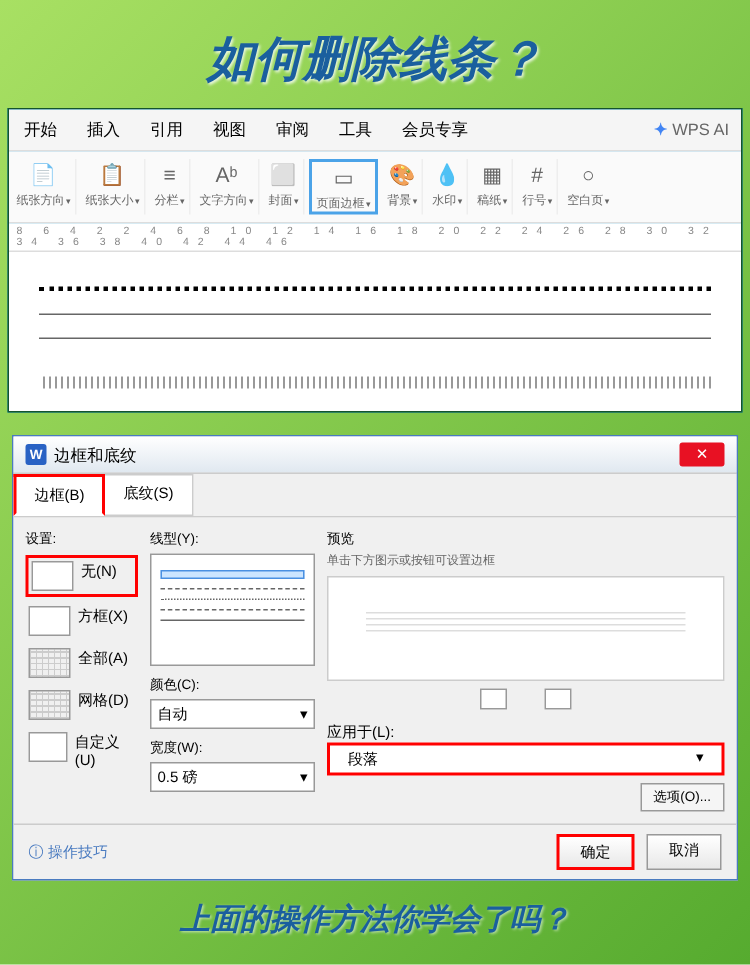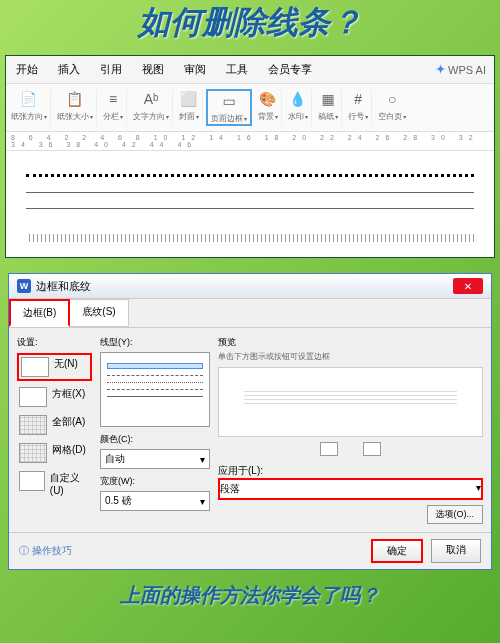--- a/index.html
+++ b/index.html
@@ -1,17 +1,17 @@
 <!DOCTYPE html>
 <html><head>
 <meta charset="utf-8">
 <style>
 *{margin:0;padding:0;box-sizing:border-box;font-family:"Microsoft YaHei",sans-serif}
 body{width:500px;height:643px;background:linear-gradient(135deg,#a8e063 0%,#56ab2f 100%);position:relative;overflow:hidden}
-.title{text-align:center;padding:1px 0 10px;font-size:32px;font-style:italic;color:#1a5f9e;font-weight:bold;text-shadow:1px 1px 2px rgba(255,255,255,0.8)}
+.title{text-align:center;padding:18px 0 10px;font-size:32px;font-style:italic;color:#1a5f9e;font-weight:bold;text-shadow:1px 1px 2px rgba(255,255,255,0.8)}
 .app-window{background:#0ea5e9;margin:0 5px;border:1px solid #14532d}
 .menu-bar{display:flex;background:#f5f5f5;border-bottom:1px solid #ddd;font-size:11px}
 .menu-item{padding:6px 10px;cursor:pointer}
 .menu-item.active{color:#4285f4;border:2px solid red}
 .ai-badge{margin-left:auto;padding:6px 8px;color:#666;display:flex;align-items:center;gap:3px}
 .ai-icon{color:#4285f4;font-weight:bold}
 .ribbon{display:flex;background:#fafafa;padding:5px 2px;border-bottom:1px solid #ddd;gap:3px}
 .rb-group{display:flex;flex-direction:column;align-items:center;font-size:8px;color:#666;padding:0 3px;border-right:1px solid #eee;flex-shrink:0}
 .rb-group:last-child{border-right:none}
 .rb-icon{width:20px;height:20px;display:flex;align-items:center;justify-content:center;font-size:14px;margin-bottom:2px}
@@ -45,21 +45,21 @@
 .style-line.sel{background:#cce5ff;padding:2px 0;border:1px solid #4a90e2}
 .combo{border:1px solid #999;background:#fff;padding:2px 4px;margin-top:3px;display:flex;justify-content:space-between;align-items:center}
 .dlg-right{flex:1}
 .preview-label{font-size:9px;margin-bottom:2px}
 .preview-hint{font-size:8px;color:#666;margin-bottom:5px}
 .preview-box{background:#fff;border:1px solid #ccc;height:70px;padding:20px 25px;position:relative}
 .pv-line{border-top:1px solid #ddd;margin:3px 0}
 .pv-btns{display:flex;gap:25px;margin-top:5px;justify-content:center}
 .pv-sq{width:18px;height:14px;border:1px solid #999;background:#fff}
 .apply-row{display:flex;align-items:center;gap:5px;margin-top:8px}
-.apply-combo{flex:1;border:2px solid red;background:#fff;padding:2px 0;display:flex;justify-content:space-between}
+.apply-combo{flex:1;border:2px solid red;background:#fff;padding:2px 12px;display:flex;justify-content:space-between}
 .opt-btn{border:1px solid #999;padding:2px 8px;background:#f5f5f5;margin-top:5px;float:right;font-size:9px}
 .dlg-footer{padding:6px 10px;background:#f0f0f0;display:flex;align-items:center;border-top:1px solid #ccc}
 .tips{font-size:10px;color:#4a7bc0;display:flex;align-items:center;gap:3px}
 .footer-btns{margin-left:auto;display:flex;gap:8px}
 .fbtn{padding:3px 14px;border:1px solid #999;background:linear-gradient(#fff,#e8e8e8);font-size:10px;cursor:pointer}
 .fbtn.ok{border:2px solid red}
 .bottom-text{text-align:center;padding:12px 0 8px;font-size:20px;font-style:italic;color:#1a5f9e;font-weight:bold;text-shadow:1px 1px 2px rgba(255,255,255,0.6)}
 </style>
 </head>
 <body>

